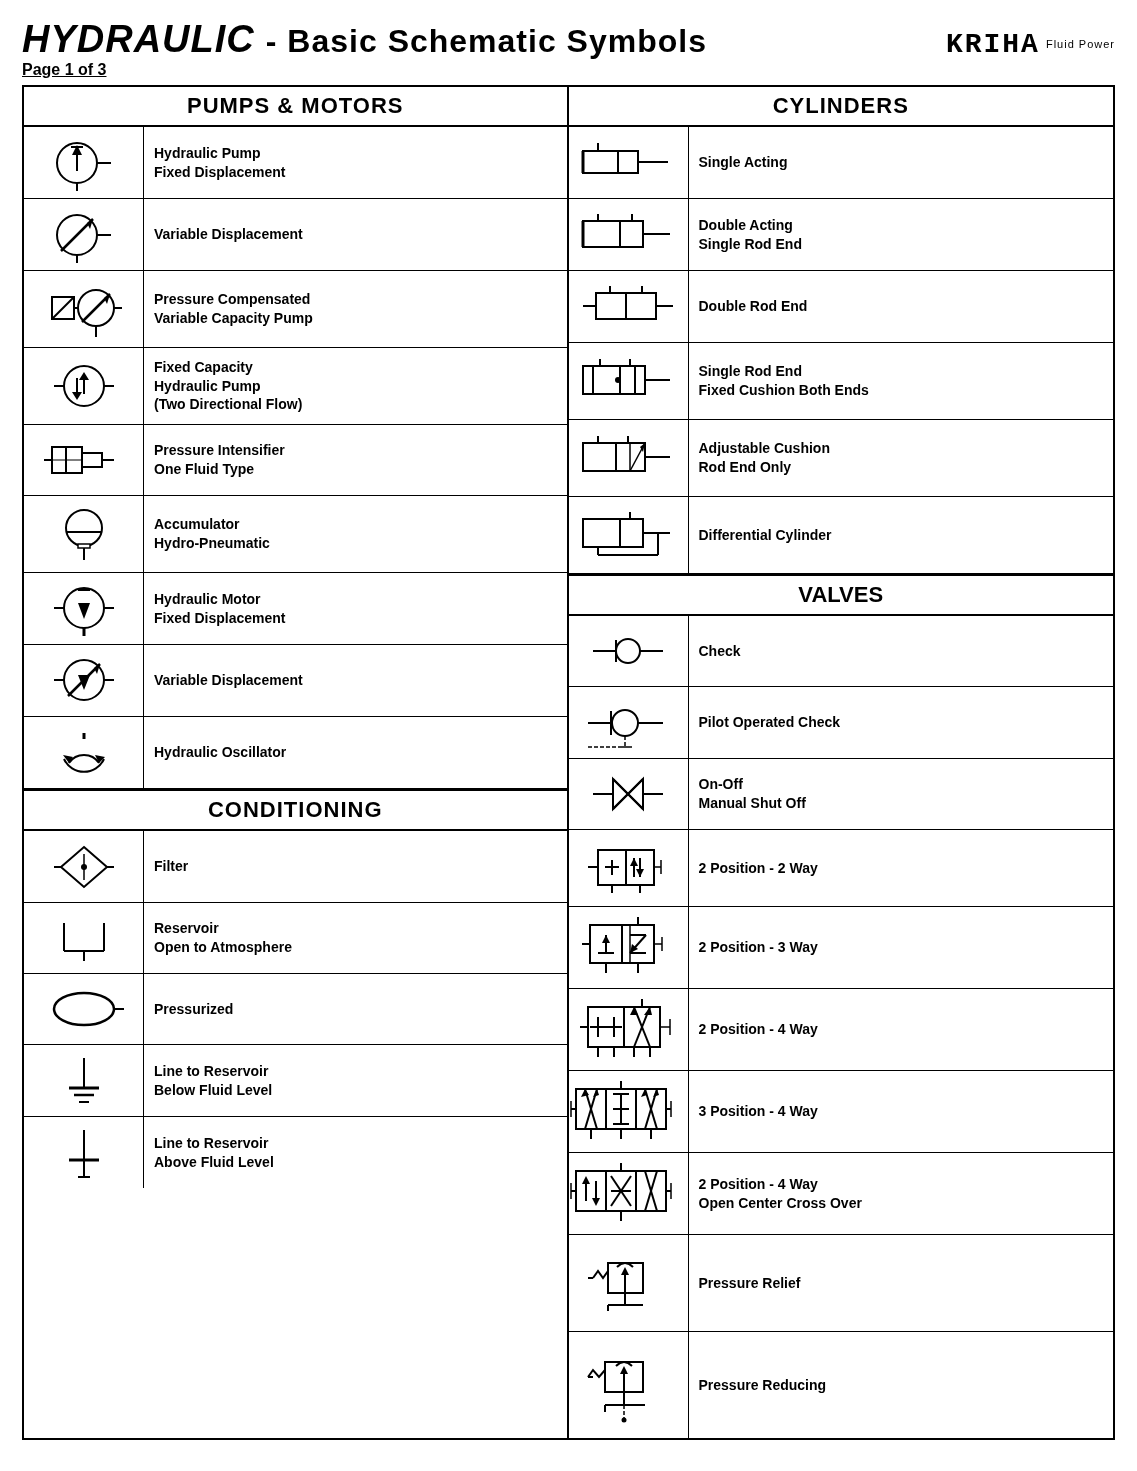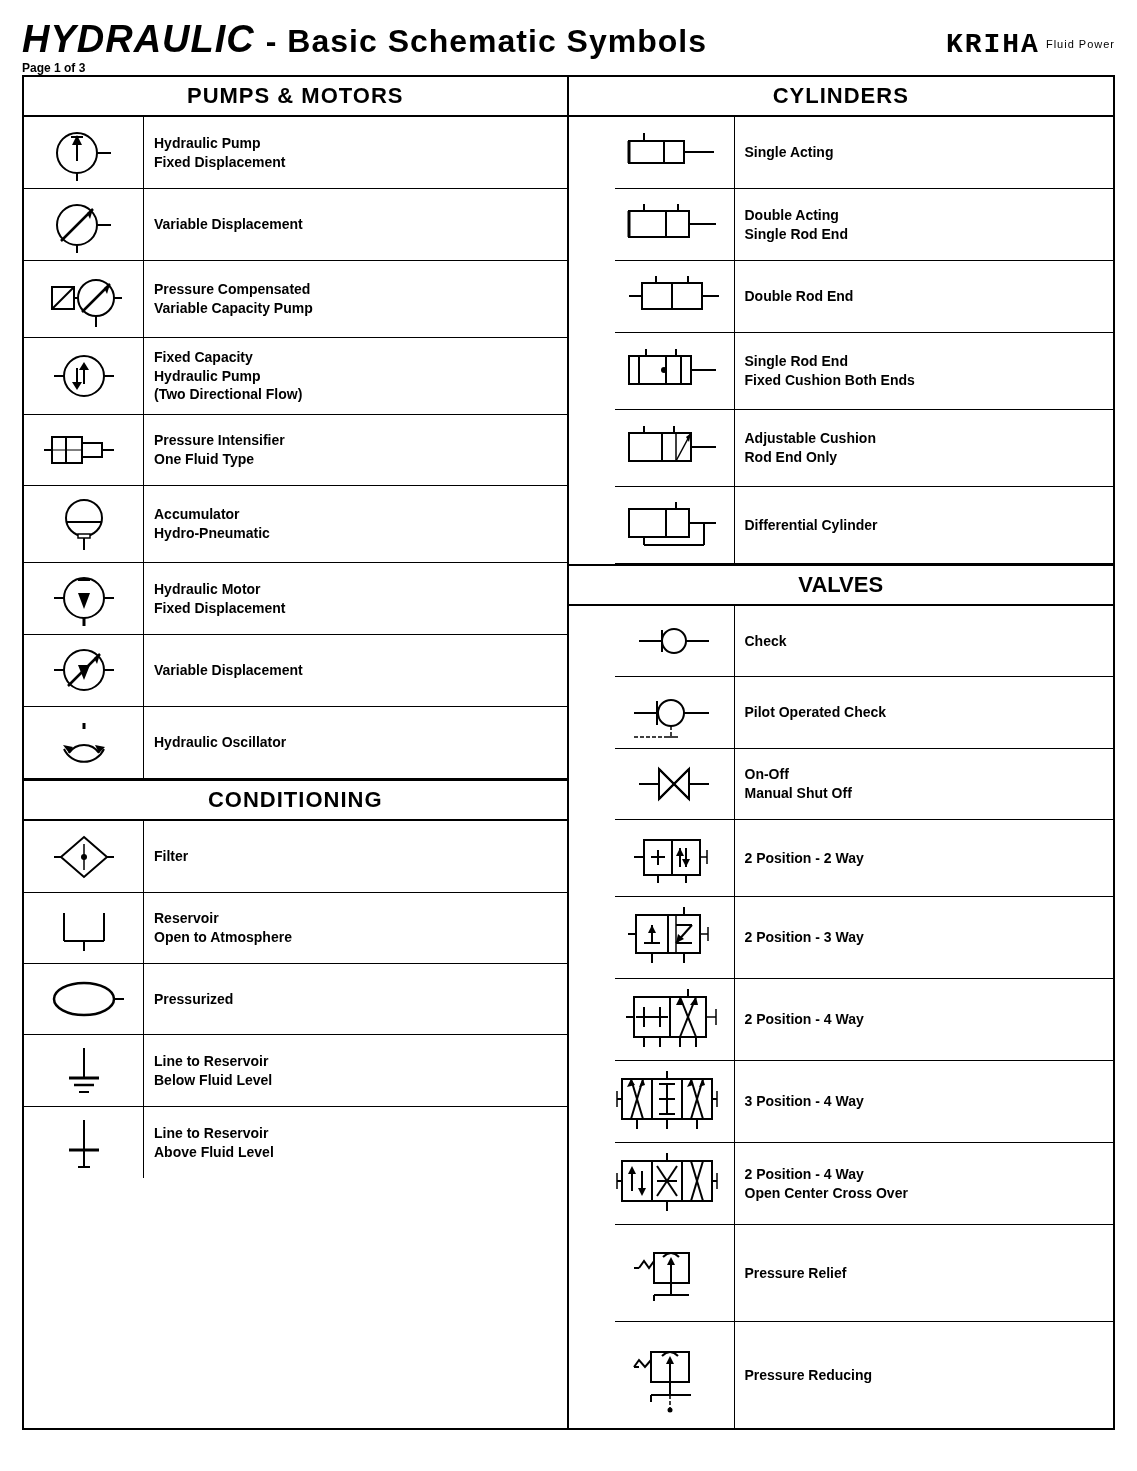--- a/index.html
+++ b/index.html
@@ -8,29 +8,30 @@
       font-family: Arial, Helvetica, sans-serif;
       width: 1137px;
       min-height: 1471px;
       padding: 18px 22px;
     }
 
     .page-header {
       display: flex;
       align-items: baseline;
       justify-content: space-between;
+      margin-bottom: 6px;
     }
     .page-header-left { display: flex; flex-direction: column; }
     .main-title {
       font-size: 36px;
       font-weight: 900;
       font-style: italic;
       letter-spacing: 1px;
     }
-    .page-subtitle { font-size: 12px; font-weight: bold; }
+    .page-subtitle { font-size: 16px; font-weight: bold; text-decoration: underline; }
     .brand-logo {
       font-size: 22px;
       font-weight: 900;
       letter-spacing: 1px;
       display: flex;
       align-items: center;
       gap: 6px;
     }
     .brand-sub { font-size: 11px; font-weight: normal; }
 
@@ -111,21 +112,20 @@
       border-bottom: 2px solid #000;
       border-top: 2px solid #000;
       background: #fff;
     }
 
     .symbol-row-right {
       display: flex;
       align-items: center;
       border-bottom: 1px solid #000;
       min-height: 70px;
-      margin-left: 46px;
     }
     .symbol-row-right:last-child { border-bottom: none; }
   </style>
 </head>
 <body>
 
 <div>
 
   <div class="page-header">
     <div class="page-header-left">

